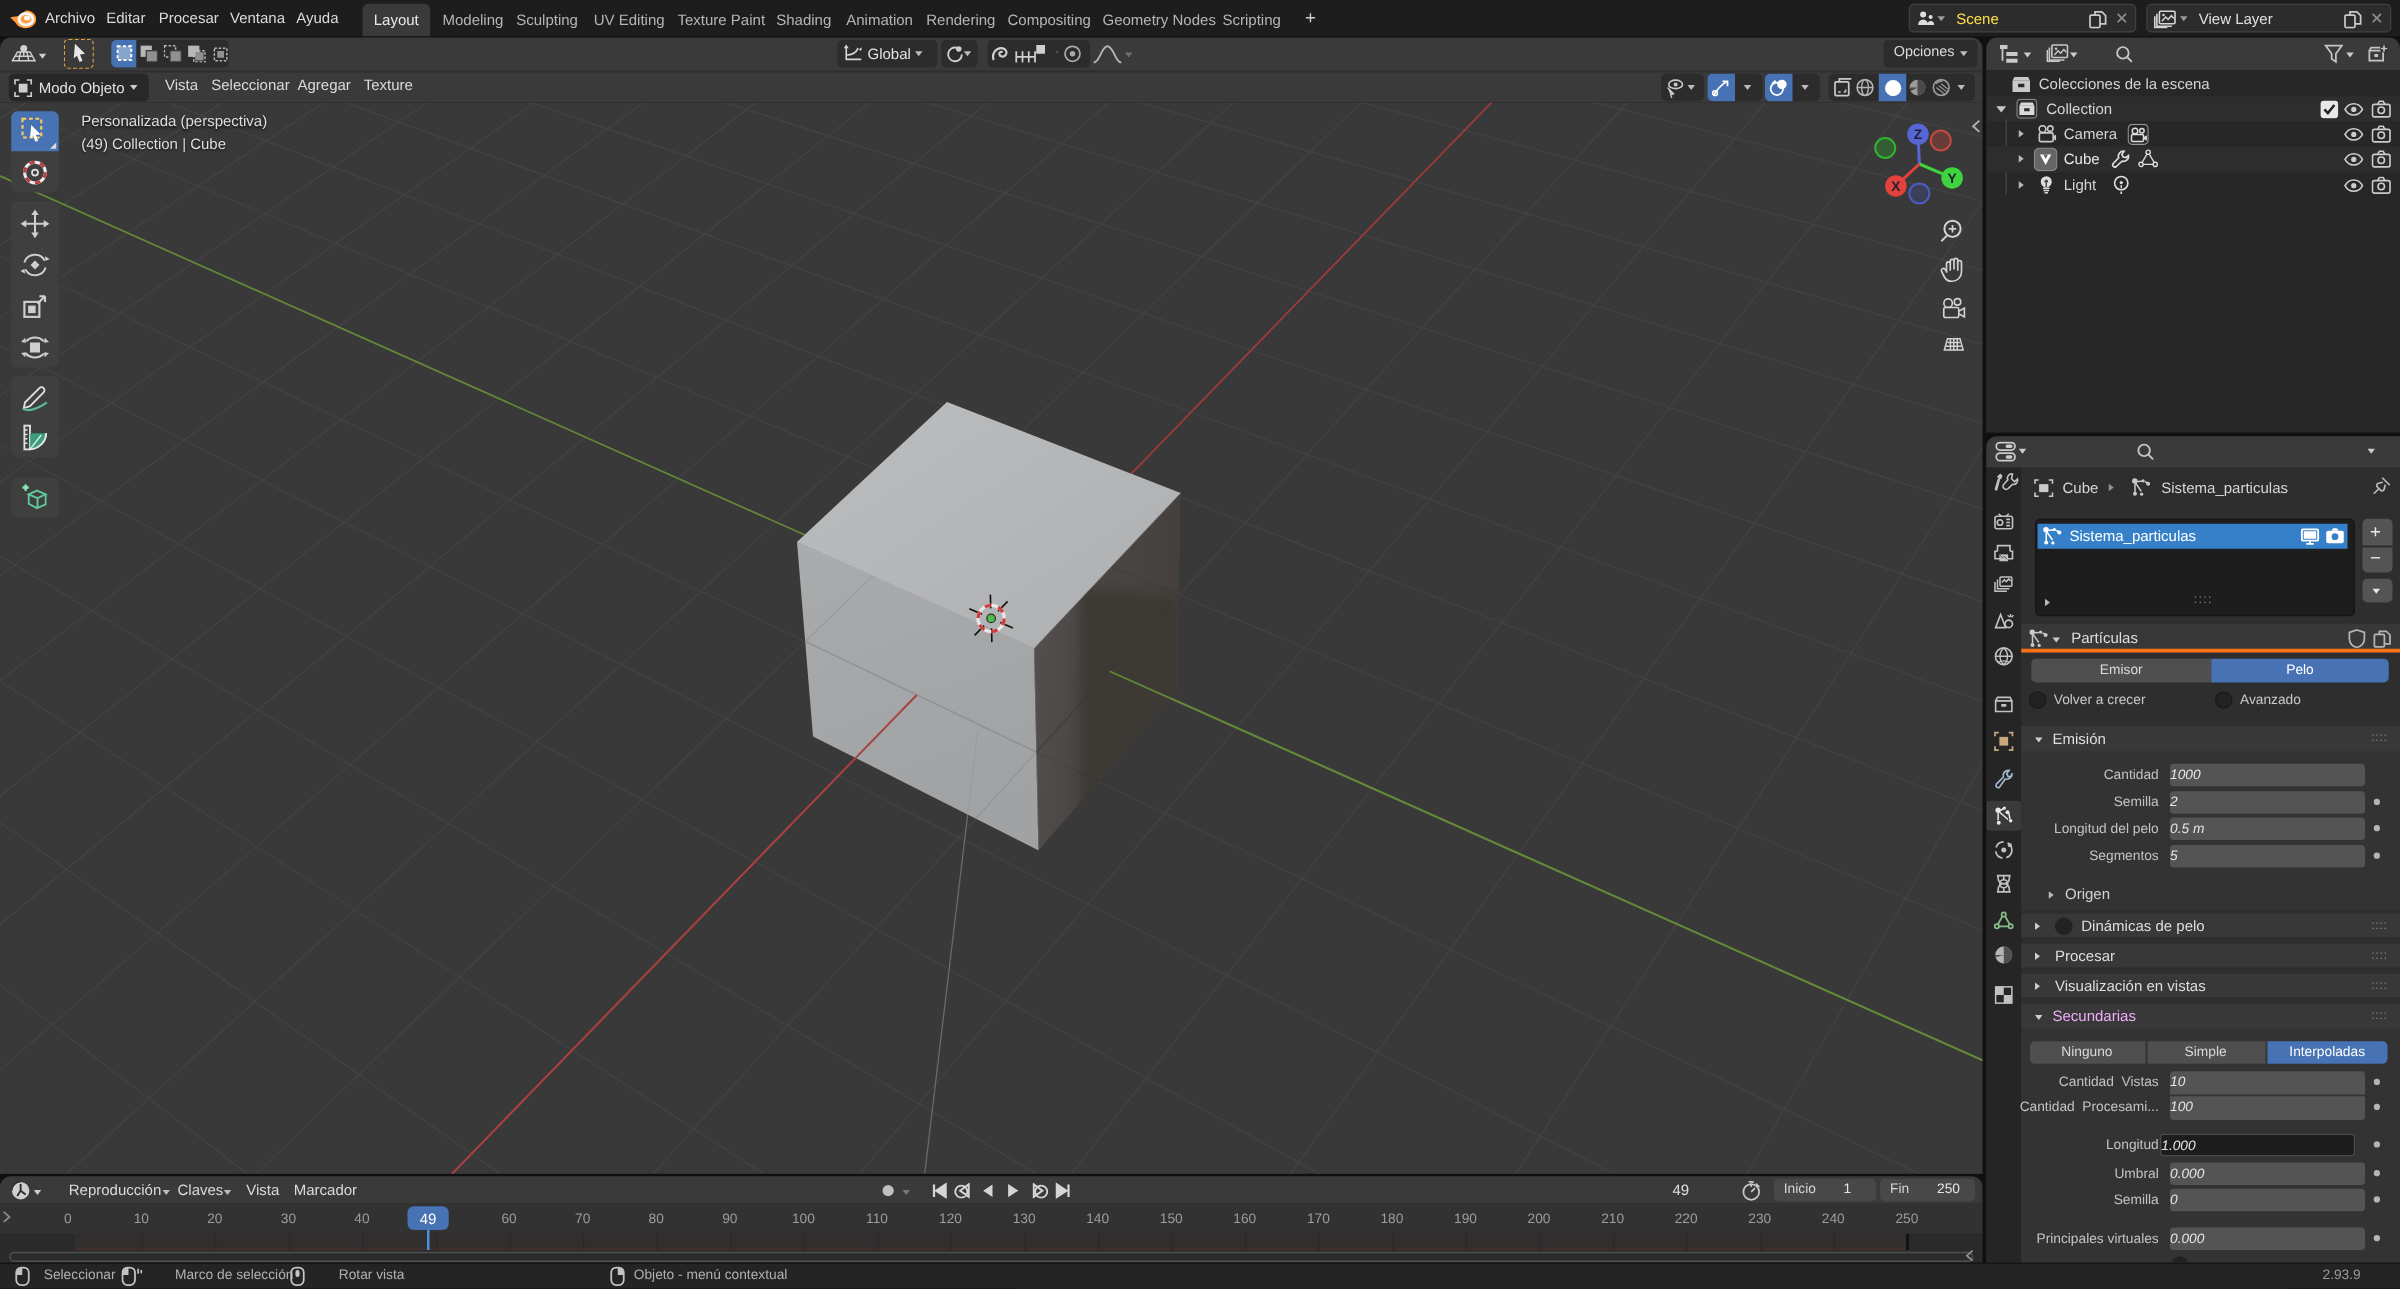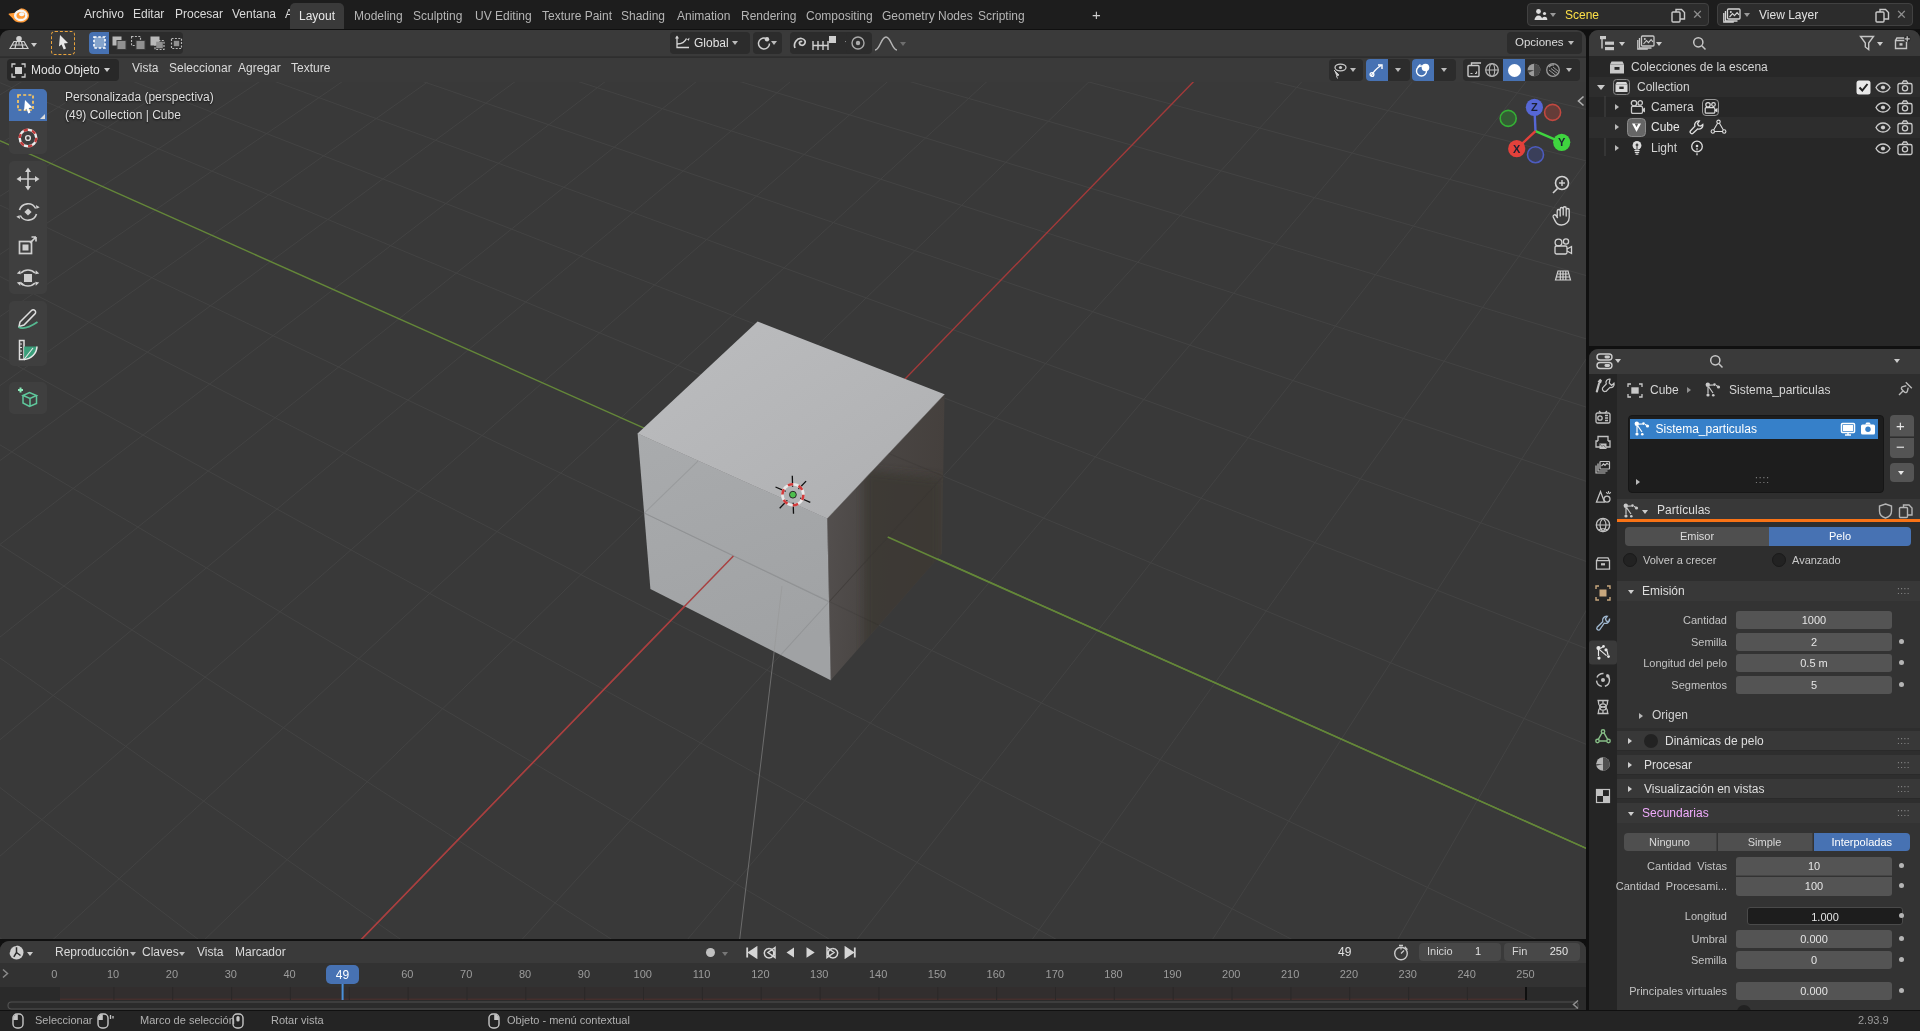--- a/index.html
+++ b/index.html
@@ -2,21 +2,21 @@
 <html><head>
 <meta charset="utf-8">
 <style>
 * { margin:0; padding:0; box-sizing:border-box; }
 html,body { width:1920px; height:1031px; overflow:hidden; background:#101010; }
 body { font-family:"Liberation Sans", sans-serif; font-size:12px; color:#d8d8d8; }
 #root { position:relative; width:1920px; height:1031px; }
 .abs { position:absolute; }
 
 #topbar { left:0; top:0; width:1920px; height:29px; background:#1d1d1d; }
-#topbar .menu { position:absolute; top:0; height:29px; line-height:29px; color:#dadada; font-size:12px;margin-left:48px; }
+#topbar .menu { position:absolute; top:0; height:29px; line-height:29px; color:#dadada; font-size:12px; }
 .tab { position:absolute; top:3px; height:26px; line-height:26px; padding:0 9px; color:#b5b5b5; font-size:12px; border-radius:5px 5px 0 0; }
 .tab.active { background:#3a3a3a; color:#e8e8e8; }
 
 #toolrow { left:0; top:30px; width:1586px; height:26px; background:#3a3a3a; border-radius:9px 9px 0 0; }
 
 #vphead { left:0; top:56px; width:1586px; height:26px; background:#3a3a3a; border-top:1px solid #313131; box-shadow:0 1px 0 #2e2e2e inset; }
 
 #viewport { left:0; top:82px; width:1586px; height:857px; background:#383838; overflow:hidden; }
 
 #outliner { left:1589px; top:30px; width:331px; height:316px; background:#282828; border-radius:9px 9px 0 0; overflow:hidden; }
@@ -24,21 +24,21 @@
 
 #props { left:1589px; top:349px; width:331px; height:661px; background:#2e2e2e; border-radius:9px 0 0 0; overflow:hidden; }
 #propshead { position:absolute; left:0; top:0; width:331px; height:25px; background:#3a3a3a; }
 #proptabs { position:absolute; left:0; top:25px; width:28px; height:636px; background:#252525; }
 
 #timeline { left:0; top:941px; width:1586px; height:69px; background:#2b2b2b; border-radius:9px 9px 0 0; overflow:hidden; }
 #tlhead { position:absolute; left:0; top:0; width:1586px; height:22px; background:#3a3a3a; }
 #tlruler { position:absolute; left:0; top:22px; width:1586px; height:24px; background:#323232; }
 
 #status { left:0; top:1011px; width:1920px; height:20px; background:#242424; color:#b0b0b0; }
-.fld { position:absolute; background:#545454; border-radius:3px; color:#e5e5e5; text-align:center; font-size:11px; }
+.fld { position:absolute; background:#545454; border-radius:3px; color:#e5e5e5; font-size:11px;font-style:italic; }
 .lbl { position:absolute; color:#c3c3c3; font-size:11px; text-align:right; }
 .dn { position:absolute; width:0; height:0; border-left:3.5px solid transparent; border-right:3.5px solid transparent; border-top:4.5px solid #b5b5b5; }
 .rt { position:absolute; width:0; height:0; border-top:3.5px solid transparent; border-bottom:3.5px solid transparent; border-left:4.5px solid #b5b5b5; }
 </style>
 </head>
 <body>
 <div id="root">
 
   <div class="abs" id="viewport">
       <svg id="vpsvg" width="1586" height="857" viewBox="0 0 1586 857" style="position:absolute;left:0;top:0">
@@ -793,21 +793,21 @@
     <div class="abs" style="left:34.5px;top:484px;width:93px;height:18px;background:#4f4f4f;border-radius:4px 0 0 4px;border-right:1px solid #404040;text-align:center;line-height:18px;font-size:11px;color:#d8d8d8">Ninguno</div>
     <div class="abs" style="left:128.5px;top:484px;width:95px;height:18px;background:#4f4f4f;border-right:1px solid #404040;text-align:center;line-height:18px;font-size:11px;color:#d8d8d8">Simple</div>
     <div class="abs" style="left:224.5px;top:484px;width:96.5px;height:18px;background:#4772b3;border-radius:0 4px 4px 0;text-align:center;line-height:18px;font-size:11px;color:#fff">Interpoladas</div>
     <div class="lbl" style="left:0;top:511px;width:138px">Cantidad&nbsp; Vistas</div>
     <div class="fld" style="left:147px;top:508px;width:156px;height:19px;line-height:19px;border-radius:3px 3px 0 0;border-bottom:1px solid #454545">10</div>
     <div class="abs" style="left:310px;top:514px;width:5px;height:5px;border-radius:50%;background:#b5b5b5"></div>
     <div class="lbl" style="left:0;top:531px;width:138px">Cantidad&nbsp; Procesami...</div>
     <div class="fld" style="left:147px;top:528px;width:156px;height:19px;line-height:19px;border-radius:0 0 3px 3px">100</div>
     <div class="abs" style="left:310px;top:534px;width:5px;height:5px;border-radius:50%;background:#b5b5b5"></div>
     <div class="lbl" style="left:0;top:561px;width:138px">Longitud</div>
-    <div class="fld" style="left:158px;top:558px;width:156px;height:18px;line-height:18px;background:#1d1d1d;border:1px solid #4a4a4a">1.000</div>
+    <div class="fld" style="left:139px;top:558px;width:156px;height:18px;line-height:18px;background:#1d1d1d;border:1px solid #4a4a4a">1.000</div>
     <div class="abs" style="left:310px;top:564px;width:5px;height:5px;border-radius:50%;background:#b5b5b5"></div>
     <div class="lbl" style="left:0;top:584px;width:138px">Umbral</div>
     <div class="fld" style="left:147px;top:581px;width:156px;height:18px;line-height:18px">0.000</div>
     <div class="abs" style="left:310px;top:587px;width:5px;height:5px;border-radius:50%;background:#b5b5b5"></div>
     <div class="lbl" style="left:0;top:605px;width:138px">Semilla</div>
     <div class="fld" style="left:147px;top:602px;width:156px;height:18px;line-height:18px">0</div>
     <div class="abs" style="left:310px;top:608px;width:5px;height:5px;border-radius:50%;background:#b5b5b5"></div>
     <div class="lbl" style="left:0;top:636px;width:138px">Principales virtuales</div>
     <div class="fld" style="left:147px;top:633px;width:156px;height:18px;line-height:18px">0.000</div>
     <div class="abs" style="left:310px;top:639px;width:5px;height:5px;border-radius:50%;background:#b5b5b5"></div>

